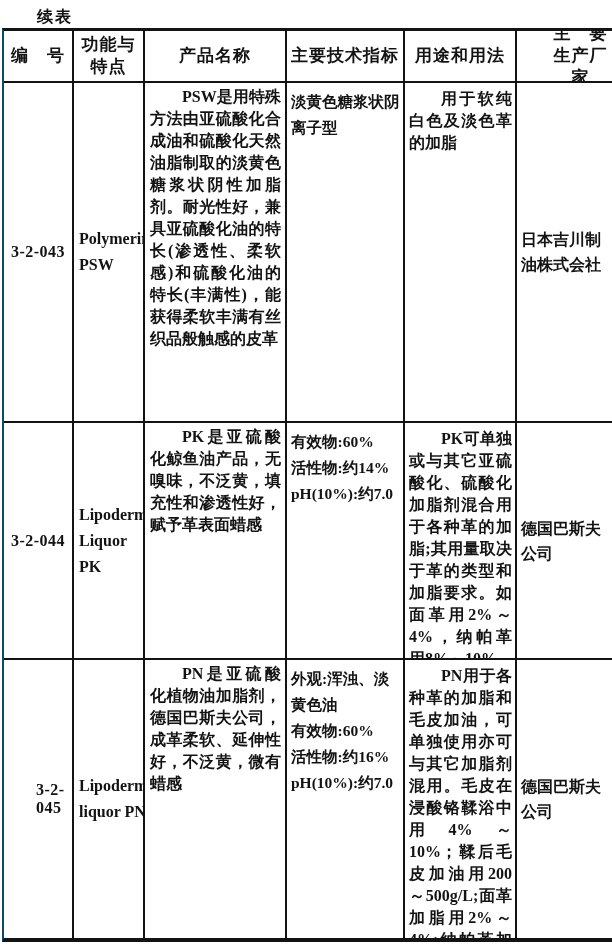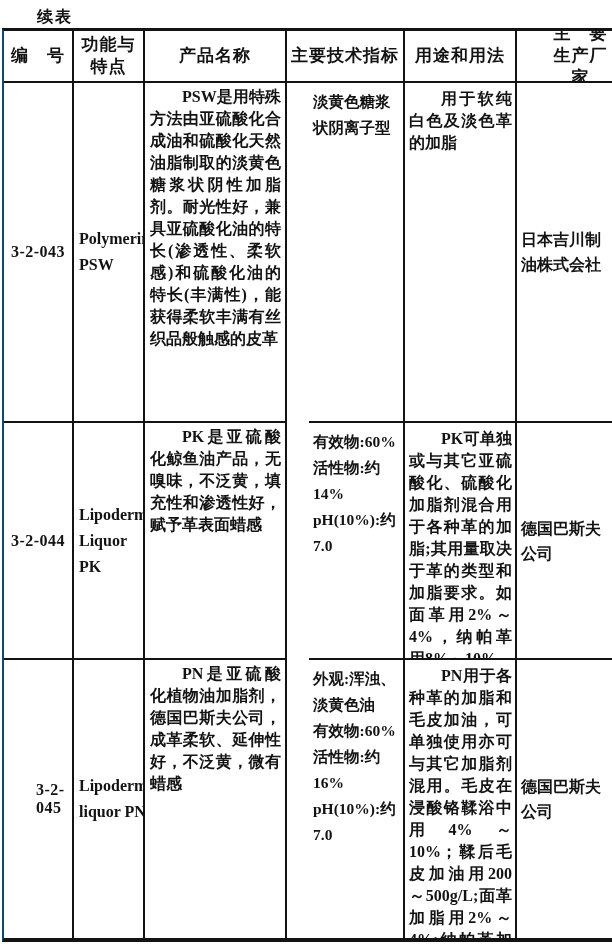--- a/index.html
+++ b/index.html
@@ -40,21 +40,20 @@
     display:flex;align-items:center;padding-left:5px;
     font-size:16px;line-height:26px;white-space:pre-line;
   }
   .features-cell{
     padding:3px 4px 0 5px;font-size:16px;line-height:22px;
     text-align:justify;text-indent:2em;
   }
   .specs-cell{
     padding:6px 2px 0 4px;font-size:15.5px;line-height:26px;
     white-space:pre-line;
-    margin-left:22px;
   }
   .usage-cell{
     padding:5px 3px 16px 4px;font-size:16px;line-height:22px;
     text-align:justify;text-indent:2em;
   }
   .maker-cell{
     display:flex;align-items:center;padding-left:4px;
     font-size:16px;line-height:25px;
   }
 </style>

